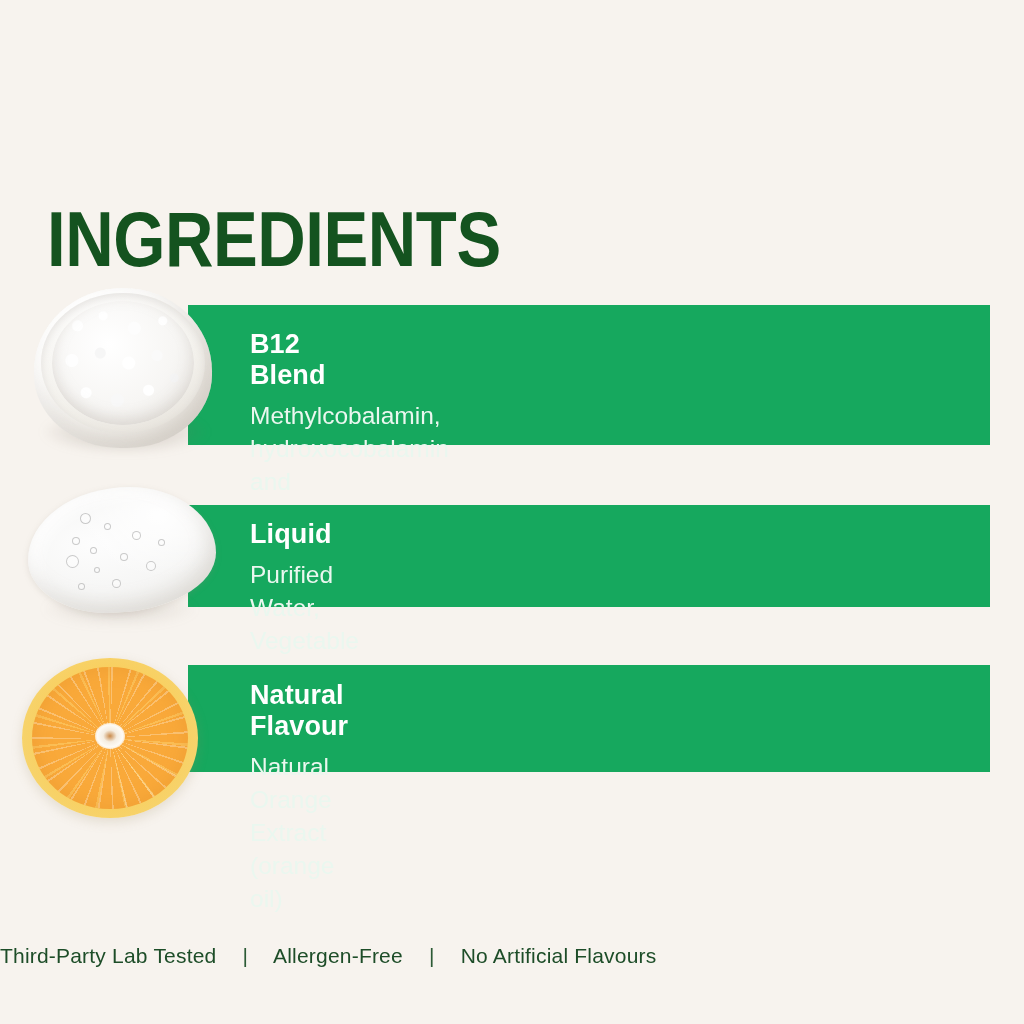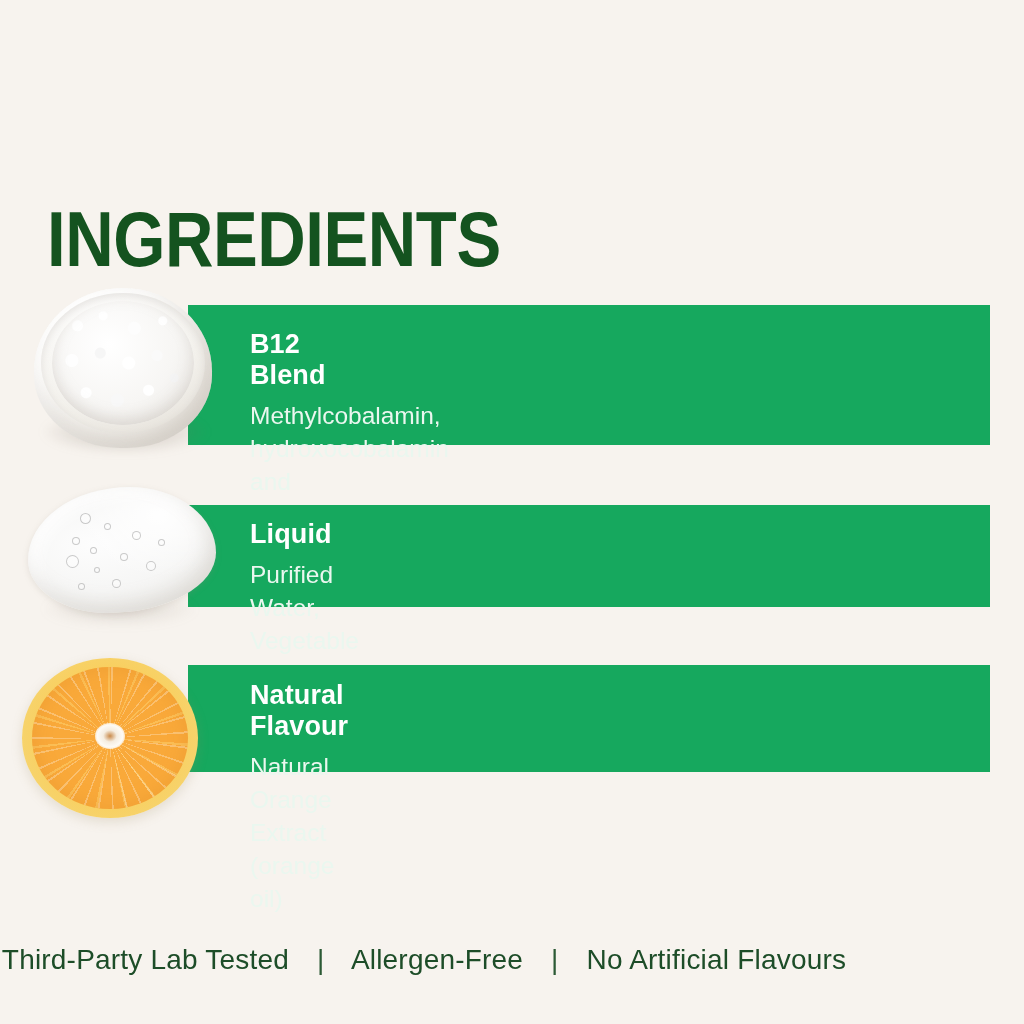--- a/index.html
+++ b/index.html
@@ -196,23 +196,22 @@
     border-radius: 50%;
     background: radial-gradient(ellipse at 50% 50%, #c98a4a 0%, #f5ede0 32%, #fdfbf6 60%, rgba(253,250,243,0) 100%);
   }
 
   
   .footer {
     position: absolute;
     left: 0;
     top: 944px;
     width: 848px;
-    text-align: center;
     color: #1d4d28;
-    font-size: 28px;
+    font-size: 21px;
     letter-spacing: 0.2px;
     white-space: nowrap;
   }
   .footer .sep {
     display: inline-block;
     margin: 0 20px;
     color: #2c5a35;
   }
 </style>
 </head>

